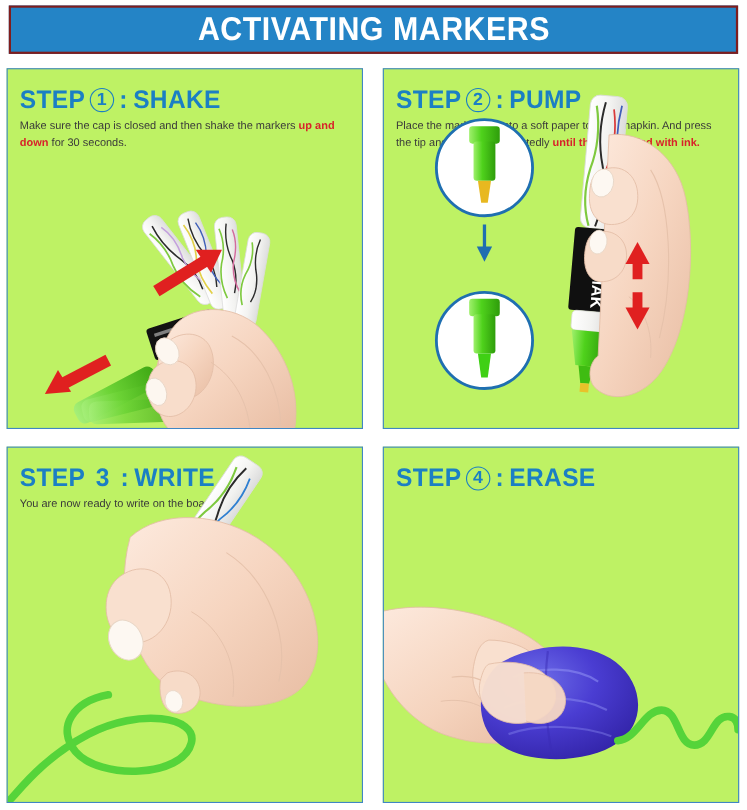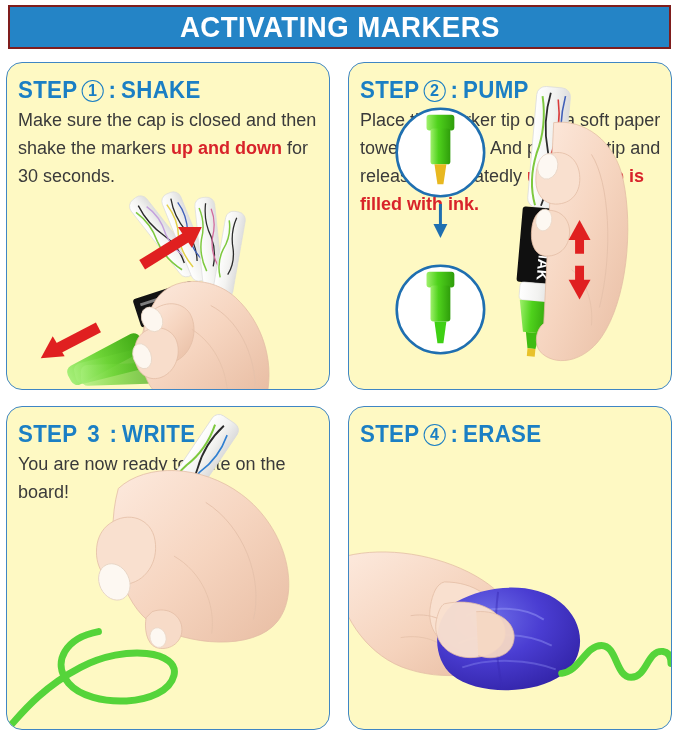--- a/index.html
+++ b/index.html
@@ -26,22 +26,22 @@
     letter-spacing: 0.5px;
     font-family: "Liberation Sans Narrow", "Liberation Sans", sans-serif;
     transform: scaleX(0.92);
     white-space: nowrap;
   }
 
   
   .panel {
     position: absolute;
     border: 1.4px solid #3f86c4;
-    border-radius: 16px;
-    background: #fef9c3;
+    border-radius: 0;
+    background: #bef264;
     overflow: hidden;
   }
   #panel1 { left: 6px;   top: 62px;  width: 324px; height: 328px; }
   #panel2 { left: 348px; top: 62px;  width: 324px; height: 328px; }
   #panel3 { left: 6px;   top: 406px; width: 324px; height: 324px; }
   #panel4 { left: 348px; top: 406px; width: 324px; height: 324px; }
 
   .p-head {
     position: absolute; left: 11px; top: 14px;
     color: #1b7fc4;
@@ -59,21 +59,21 @@
     width: 22px; height: 22px;
     border: 1.8px solid #1b7fc4; border-radius: 50%;
     font-size: 16px; font-weight: bold; line-height: 1;
     transform: scaleX(1.04);
   }
   .plainnum { padding: 0 5px; }
 
   .p-body {
     position: absolute; left: 11px; top: 44px; width: 302px;
     color: #3a3a3a;
-    font-size: 18px;
+    font-size: 10px;
     line-height: 1.55;
   }
   .p-body .hl { color: #d8232a; font-weight: bold; }
 
   
   .art { position: absolute; inset: 0; pointer-events: none; }
 
   
   .greenstroke { stroke:#55d43a; fill:none; stroke-linecap:round; }
 </style>

